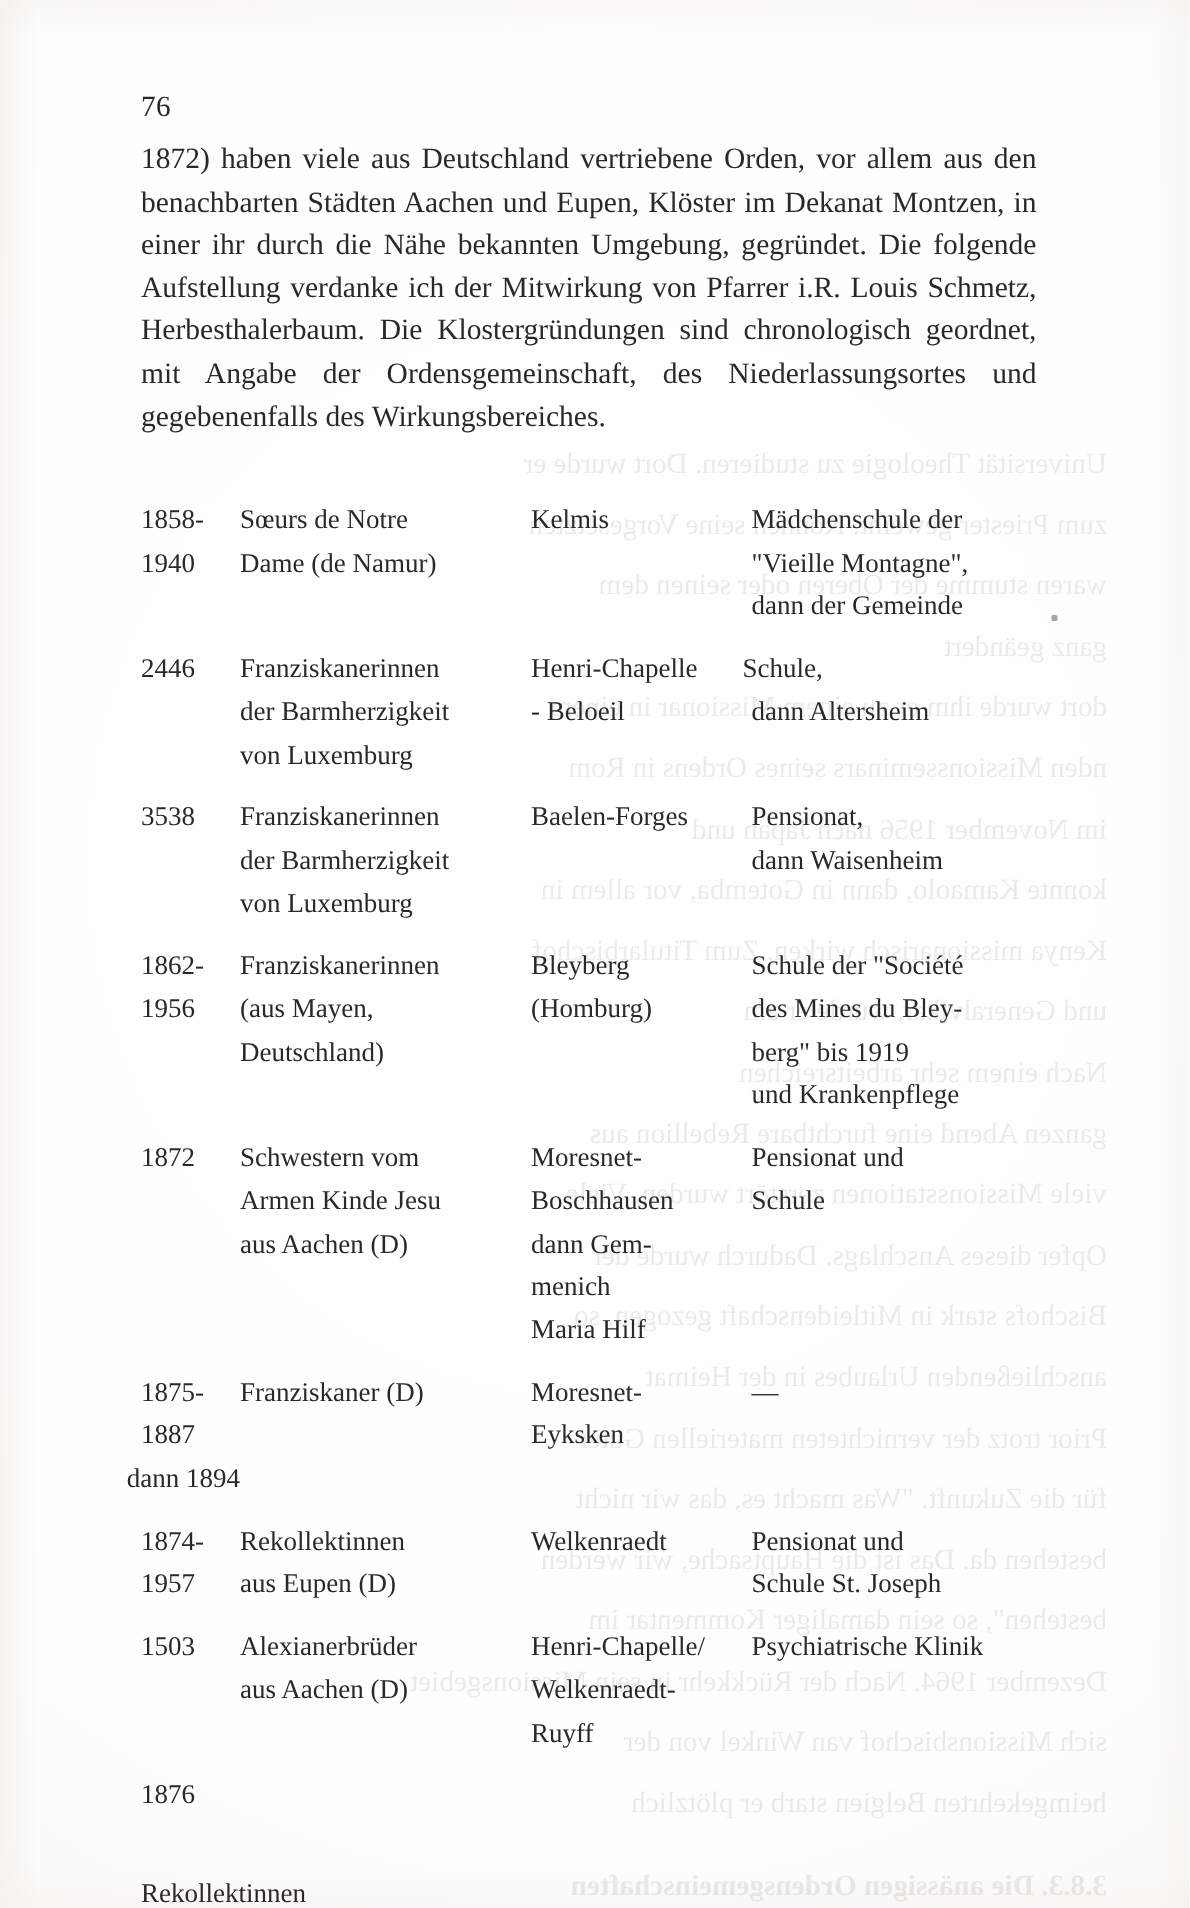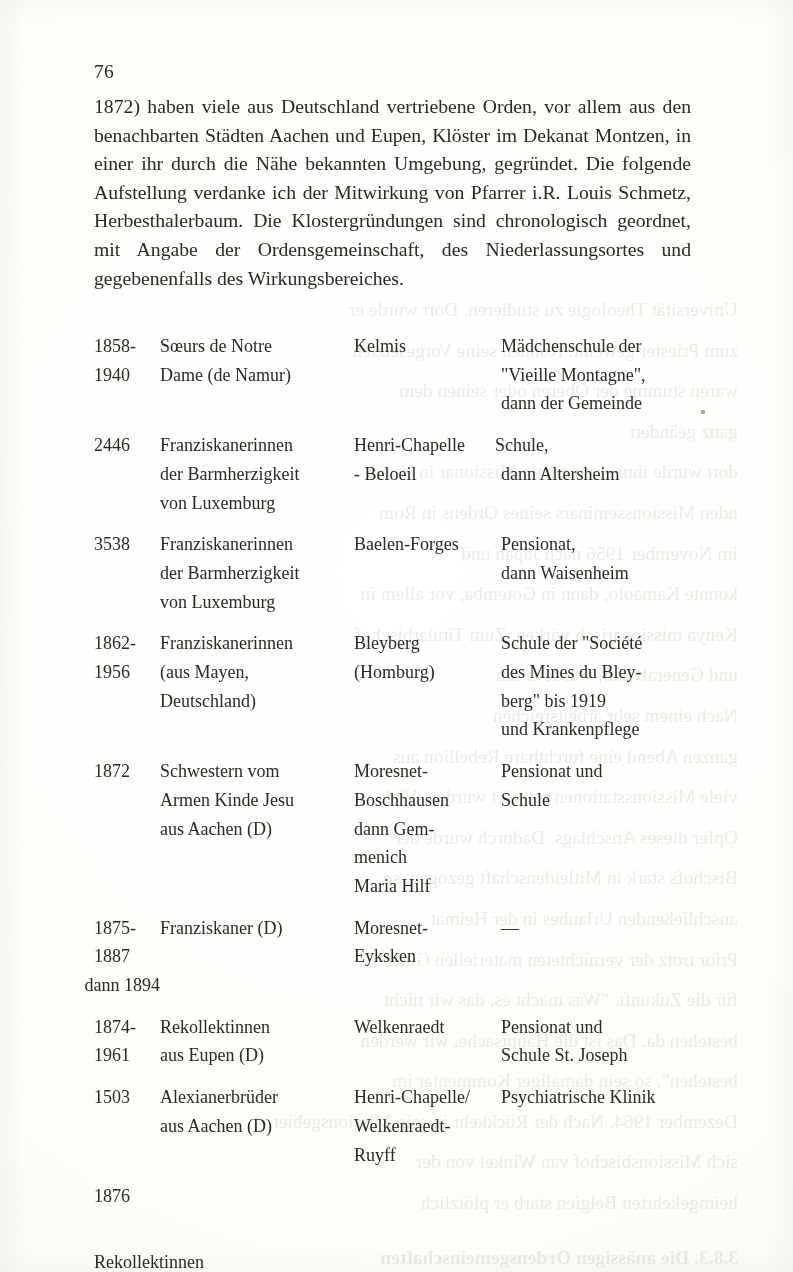--- a/index.html
+++ b/index.html
@@ -261,21 +261,21 @@
         </div>
         <div class="c-place">
           <span>Moresnet-</span>
           <span>Eyksken</span>
         </div>
         <div class="c-func">
           <span class="dash">—</span>
         </div>
       </div>
       <div class="orow">
-        <div class="c-year"><span>1874-</span><span>1961</span></div>
+        <div class="c-year"><span>1874-</span><span>1957</span></div>
         <div class="c-order">
           <span>Rekollektinnen</span>
           <span>aus Eupen (D)</span>
         </div>
         <div class="c-place">
           <span>Welkenraedt</span>
         </div>
         <div class="c-func">
           <span>Pensionat und</span>
           <span>Schule St. Joseph</span>

